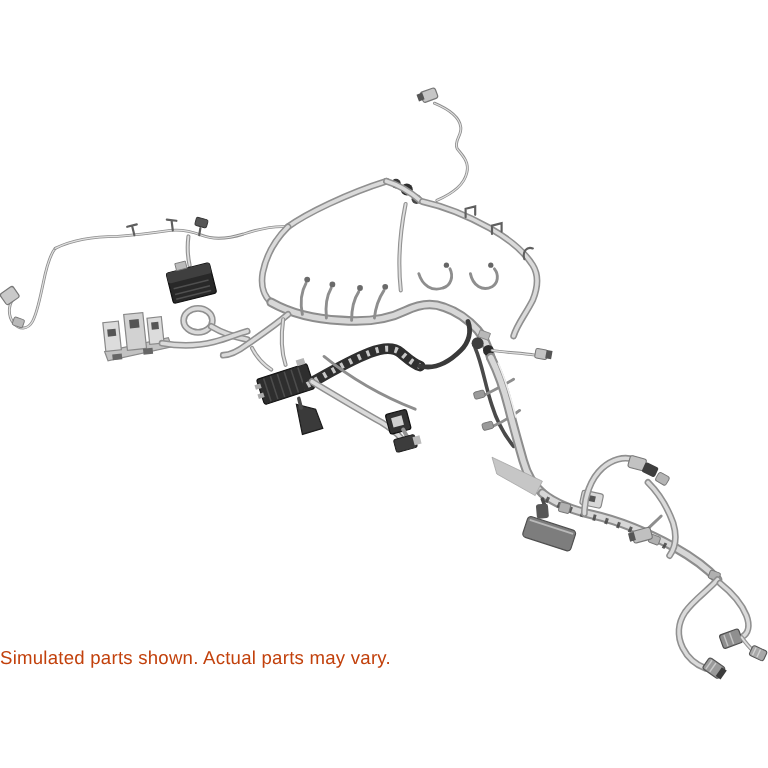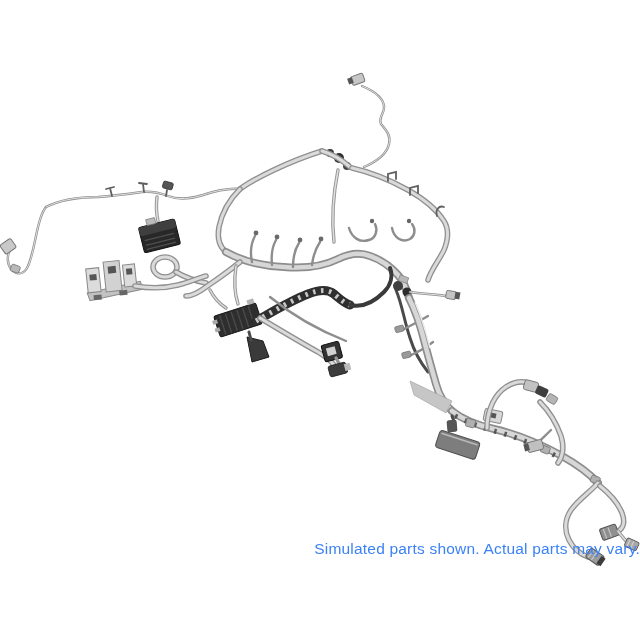--- a/index.html
+++ b/index.html
@@ -7,24 +7,24 @@
     position:relative;
     width:640px;height:640px;
     background:#ffffff;
     overflow:hidden;
     font-family:"Liberation Sans", sans-serif;
   }
   .art{position:absolute;left:0;top:0;}
   .caption{
     position:absolute;
     left:0;right:0;top:540px;
-    text-align:right;
+    text-align:left;
     font-size:15.5px;
     letter-spacing:0.2px;
-    color:#3b82f6;
+    color:#c2410c;
   }
   
   .o7{fill:none;stroke:#8d8d8d;stroke-width:8;stroke-linecap:round;stroke-linejoin:round}
   .i7{fill:none;stroke:#d7d7d7;stroke-width:4.6;stroke-linecap:round;stroke-linejoin:round}
   .o5{fill:none;stroke:#909090;stroke-width:5.6;stroke-linecap:round;stroke-linejoin:round}
   .i5{fill:none;stroke:#dadada;stroke-width:3;stroke-linecap:round;stroke-linejoin:round}
   .o3{fill:none;stroke:#949494;stroke-width:3.4;stroke-linecap:round;stroke-linejoin:round}
   .i3{fill:none;stroke:#dedede;stroke-width:1.5;stroke-linecap:round;stroke-linejoin:round}
   .w {fill:none;stroke:#8e8e8e;stroke-width:2.4;stroke-linecap:round;stroke-linejoin:round}
   .wi{fill:none;stroke:#e1e1e1;stroke-width:1;stroke-linecap:round;stroke-linejoin:round}

